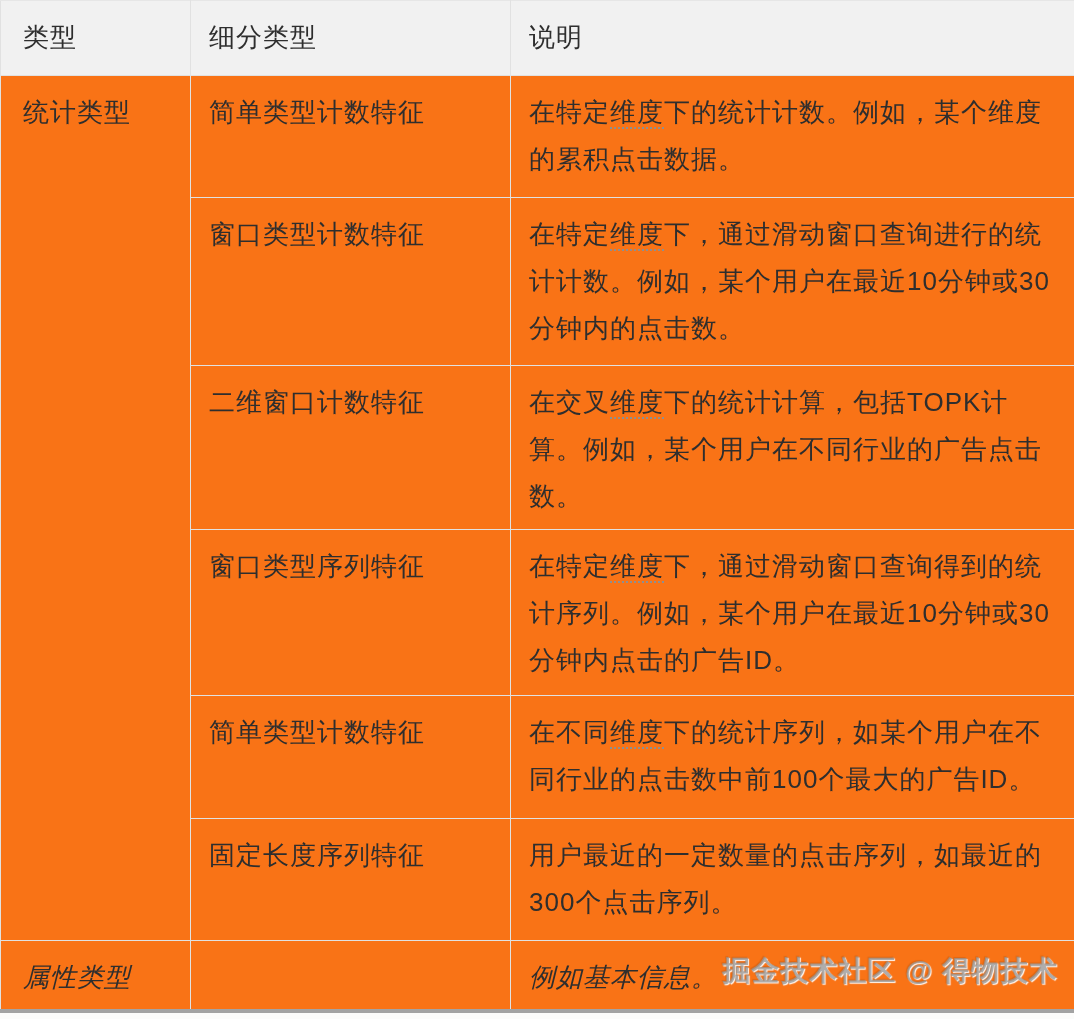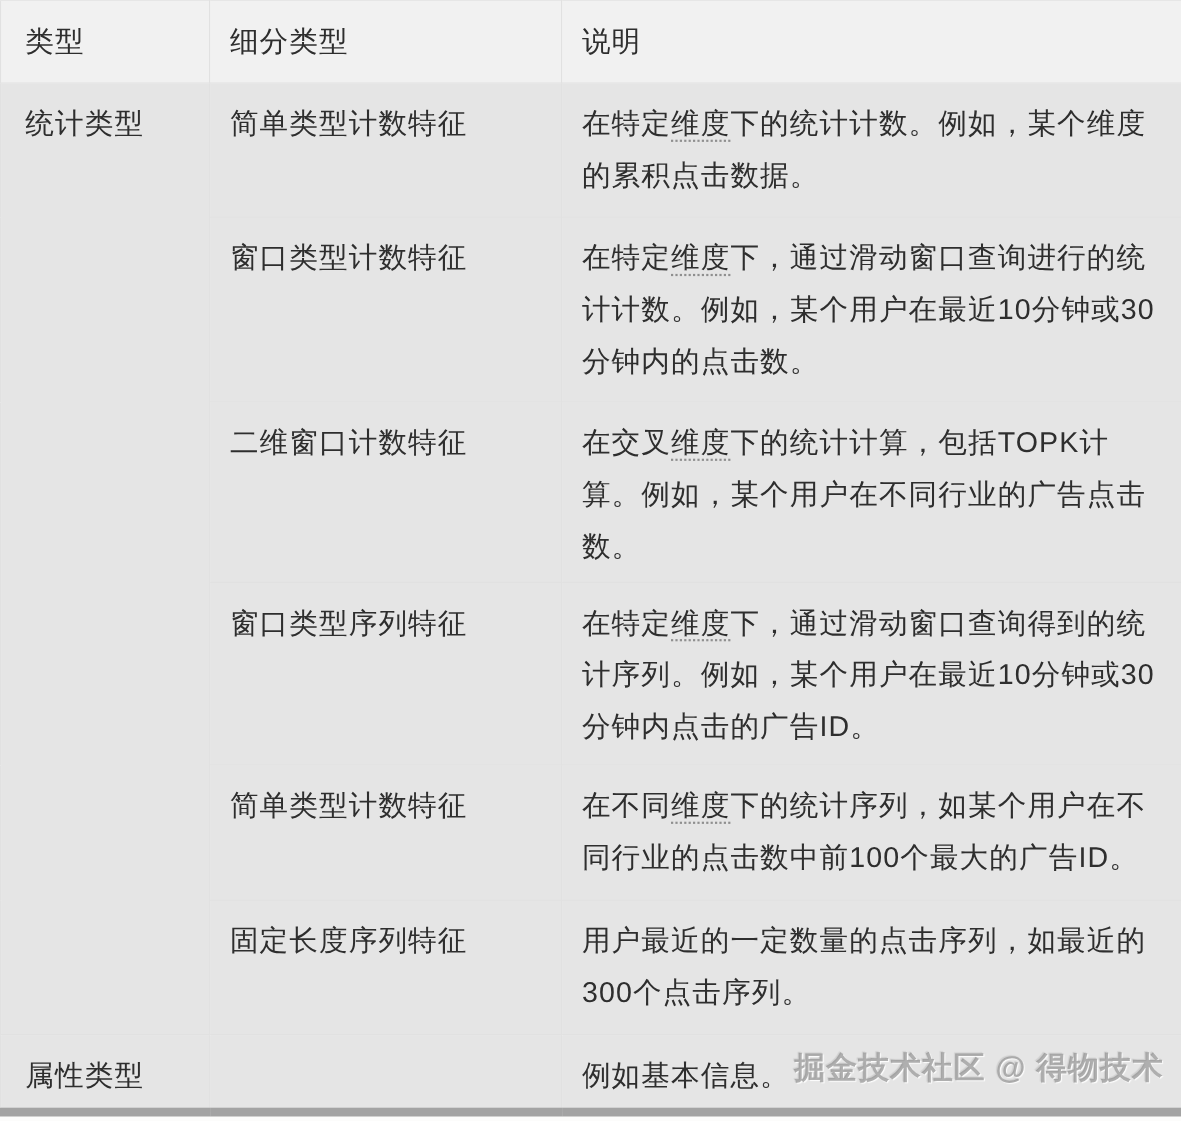--- a/index.html
+++ b/index.html
@@ -37,34 +37,34 @@
     font-weight: 400;
     box-sizing: border-box;
   }
   table.feature-table thead tr { height: 75px; }
   table.feature-table th {
     background: #f1f1f1;
     border-top: 1px solid #e6e6e6;
     padding: 13px 16px 0 22px;
   }
   table.feature-table th.h2, table.feature-table th.h3 { padding-left: 18px; }
-  table.feature-table td { padding: 13px 18px 0 22px; background: #e5e5e5; }
+  table.feature-table td { padding: 13px 18px 0 22px; background: #f97316; }
   table.feature-table td.sub-cell,
   table.feature-table td.desc-cell { padding-left: 18px; }
   table.feature-table td.desc-cell { padding-right: 20px; }
 
   
   tbody tr:nth-child(1) { height: 122px; }
   tbody tr:nth-child(2) { height: 168px; }
   tbody tr:nth-child(3) { height: 164px; }
   tbody tr:nth-child(4) { height: 166px; }
   tbody tr:nth-child(5) { height: 123px; }
   tbody tr:nth-child(6) { height: 122px; }
   tbody tr:nth-child(7) { height: 70px; }
-  tbody tr:nth-child(7) td { border-bottom: 8px solid #a3a3a3; }
+  tbody tr:nth-child(7) td { border-bottom: 4px solid #a3a3a3; font-style: italic; }
 
   span.u {
     text-decoration-line: underline;
     text-decoration-style: dotted;
     text-decoration-color: #8f8f8f;
     text-decoration-thickness: 2px;
     text-underline-offset: 6px;
   }
 
   .watermark {

